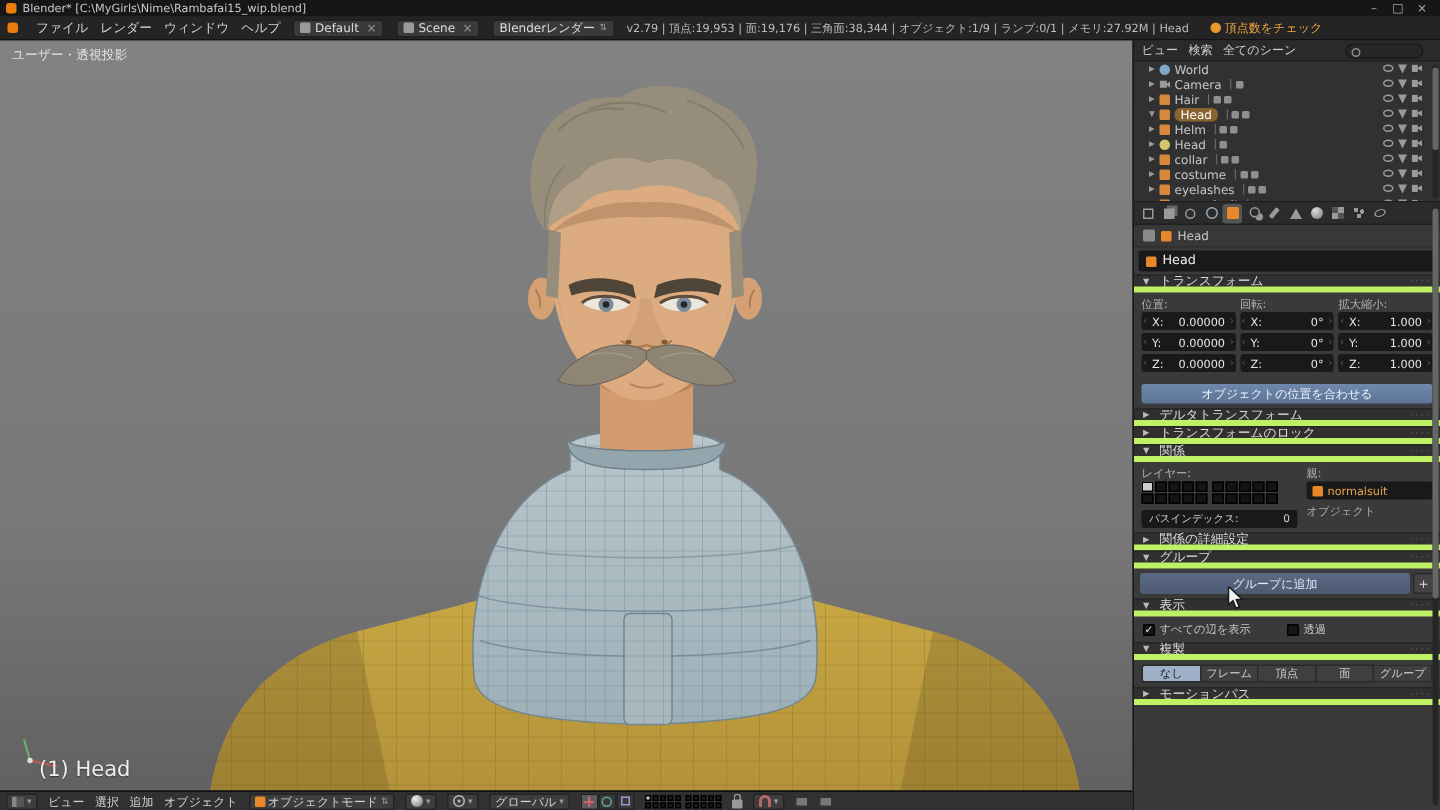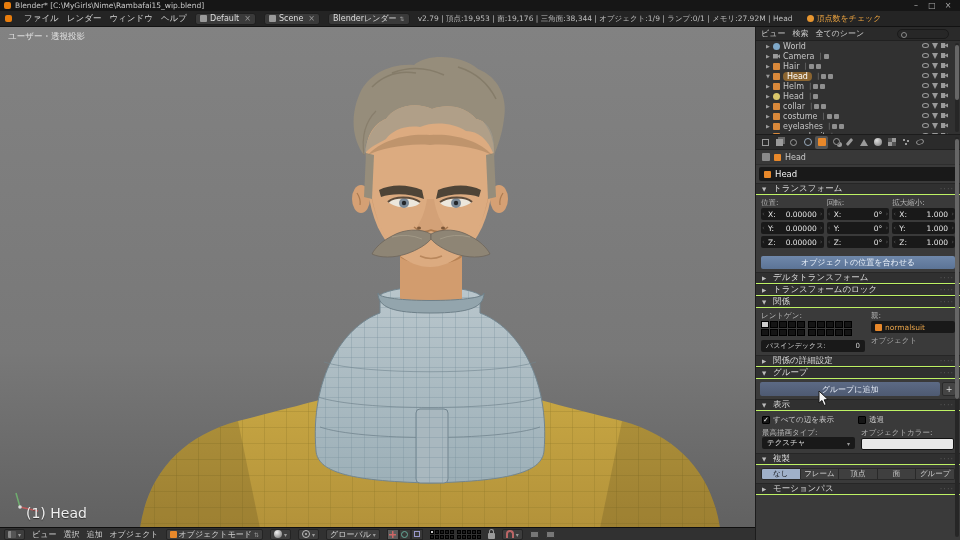--- a/index.html
+++ b/index.html
@@ -135,21 +135,21 @@
     transform:rotate(-20deg) scaleY(.6); }
 
   #breadcrumb { height:15px; display:flex; align-items:center; gap:4px; padding:0 6px;
     background:#383838; border-bottom:1px solid #2e2e2e; }
   .bc-ic { width:8px; height:8px; background:#8a8a8a; border-radius:1px; }
   #name-row { padding:2px 3px; }
   #name-field { height:14px; background:#191919; border-radius:2px; display:flex;
     align-items:center; gap:4px; padding:0 5px; color:#f0f0f0; font-size:8.5px; }
 
   .phdr { height:12px; background:#303030; border-top:1px solid #262626;
-    border-bottom:1px solid #bef264; display:flex; align-items:center; gap:4px;
+    border-bottom:4px solid #bef264; display:flex; align-items:center; gap:4px;
     padding:0 6px; color:#dcdcdc; font-size:8.5px; }
   .phdr .tri { font-size:5.5px; color:#bbb; width:7px; }
   .phdr .grip { margin-left:auto; color:#555; letter-spacing:1px; font-size:8px; }
 
   .pbody { padding:3px 5px; }
   .tcols { display:flex; gap:3px; }
   .tcol { flex:1; }
   .tcol .clabel { font-size:7.5px; color:#b5b5b5; height:10px; }
   .field { position:relative; height:12px; background:#191919; border-radius:2px;
     display:flex; align-items:center; justify-content:space-between; padding:0 7px;
@@ -726,21 +726,21 @@
       <span class="grip">····</span>
     </div>
 
     <div class="phdr">
       <span class="tri">▼</span>
       <span>関係</span>
       <span class="grip">····</span>
     </div>
     <div class="rel-body">
       <div class="rel-left">
-        <div class="sm-label">レントゲン:</div>
+        <div class="sm-label">レイヤー:</div>
         <div class="layer-grid">
           <span class="half">
             <span class="c on"></span>
               <span class="c"></span>
               <span class="c"></span>
               <span class="c"></span>
               <span class="c"></span>
             <span class="c"></span>
               <span class="c"></span>
               <span class="c"></span>
@@ -802,33 +802,20 @@
             <span class="chk">
               <span>✓</span>
             </span>
             <span class="clabel2">すべての辺を表示</span>
           </span>
         <span class="disp-cell r">
             <span class="chk"></span>
             <span class="clabel2">透過</span>
           </span>
       </div>
-      <div class="drawtype">
-        <div class="dt-col">
-          <div class="sm-label">最高描画タイプ:</div>
-          <div class="dd">
-            <span>テクスチャ</span>
-            <span class="dd-arrow">▾</span>
-          </div>
-        </div>
-        <div class="dt-col">
-          <div class="sm-label">オブジェクトカラー:</div>
-          <div class="color-swatch"></div>
-        </div>
-      </div>
     </div>
 
     <div class="phdr">
       <span class="tri">▼</span>
       <span>複製</span>
       <span class="grip">····</span>
     </div>
     <div class="dup-row">
       <span class="dup-btn sel">なし</span>
       <span class="dup-btn">フレーム</span>

